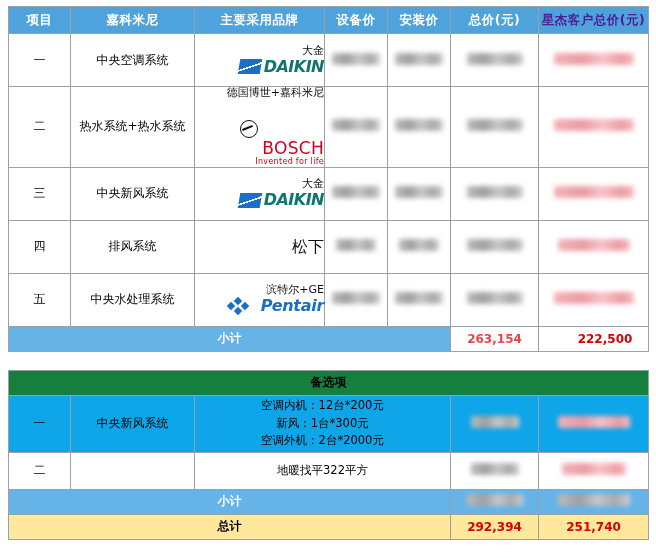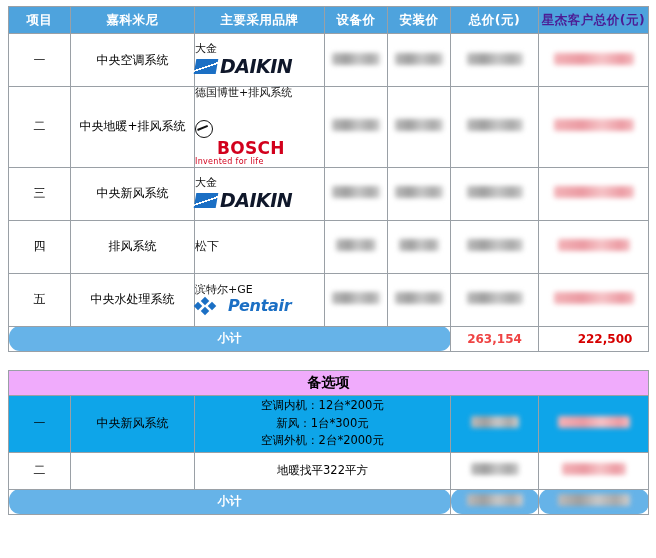--- a/index.html
+++ b/index.html
@@ -51,21 +51,21 @@
     height: 52px;
     background: #ffffff;
   }
   .cell-idx { font-size: 12px; }
   .cell-name { font-size: 12px; margin-top: 44px; }
 
   
   .brand {
     display: flex;
     flex-direction: column;
-    align-items: flex-start;
+    align-items: flex-end;
     justify-content: center;
     gap: 1px;
     line-height: 1.1;
   }
   .brand-sub {
     font-size: 11px;
     color: #111;
   }
   .brand-logo {
     display: flex;
@@ -82,22 +82,22 @@
   }
   .daikin .mark {
     width: 22px;
     height: 15px;
     background: linear-gradient(160deg, #1b6fc4 0%, #1b6fc4 48%, #ffffff 48%, #ffffff 56%, #1b6fc4 56%);
     transform: skewX(-10deg);
   }
   .daikin .word {
     font-family: "DejaVu Sans", "Liberation Sans", sans-serif;
     font-weight: bold;
-    font-size: 19px;
-    color: #0f172a;
+    font-size: 16px;
+    color: #0f766e;
     letter-spacing: -0.5px;
     font-style: italic;
   }
 
   
   .bosch {
     display: flex;
     align-items: center;
     gap: 4px;
   }
@@ -112,21 +112,21 @@
     content: "";
     position: absolute;
     left: 1px;
     top: 6.5px;
     width: 11px;
     height: 1.6px;
     background: #111;
     transform: rotate(-22deg);
   }
   .bosch .word {
-    font-weight: bold;
+    font-weight: normal;
     font-size: 17px;
     color: #d2001c;
     letter-spacing: 0.3px;
     margin-top: 39px;
   }
   .bosch-tag {
     font-size: 8px;
     color: #d2001c;
     letter-spacing: 0.3px;
     margin-top: -1px;
@@ -174,43 +174,42 @@
   .blur.w56 { width: 56px; }
   .blur.w64 { width: 64px; }
   .blur.w72 { width: 72px; }
   .blur.w80 { width: 80px; }
 
   .subtotal td {
     background: #66b3e8;
     color: #ffffff;
     font-weight: bold;
     height: 24px;
-    border-radius: 11px;
   }
   .subtotal td.num {
     background: #ffffff;
     color: #ef4444;
     font-weight: bold;
   }
   .subtotal td.num-red {
     background: #ffffff;
     color: #d60000;
     font-weight: bold;
     padding-left: 23px;
   }
 
   .gap {
     height: 18px;
   }
 
   .opt-hdr td {
-    background: #f0abfc;
+    background: #15803d;
     font-weight: bold;
     height: 24px;
-    font-size: 14px;
+    font-size: 12px;
   }
   .opt-row td {
     height: 56px;
     background: #0ea5e9;
   }
   .opt-row2 td {
     height: 36px;
     background: #ffffff;
   }
   .multiline {
@@ -270,24 +269,24 @@
           </div>
         </td>
         <td><span class="blur w48"></span></td>
         <td><span class="blur w48"></span></td>
         <td><span class="blur w56"></span></td>
         <td><span class="blur pink w80"></span></td>
       </tr>
 
       <tr class="row-main">
         <td class="cell-idx">二</td>
-        <td class="cell-name">中央地暖+排风系统</td>
+        <td class="cell-name">热水系统+热水系统</td>
         <td>
           <div class="brand">
-            <span class="brand-sub">德国博世+排风系统</span>
+            <span class="brand-sub">德国博世+嘉科米尼</span>
             <span class="brand-logo">
               <span class="bosch">
                 <span class="mark"></span>
                 <span class="word">BOSCH</span>
               </span>
             </span>
             <span class="bosch-tag">Invented for life</span>
           </div>
         </td>
         <td><span class="blur w48"></span></td>
@@ -314,21 +313,21 @@
         <td><span class="blur w48"></span></td>
         <td><span class="blur w56"></span></td>
         <td><span class="blur pink w80"></span></td>
       </tr>
 
       <tr class="row-main">
         <td class="cell-idx">四</td>
         <td class="cell-name">排风系统</td>
         <td>
           <div class="brand">
-            <span class="brand-sub" style="font-size:12px">松下</span>
+            <span class="brand-sub" style="font-size:16px">松下</span>
           </div>
         </td>
         <td><span class="blur w40"></span></td>
         <td><span class="blur w40"></span></td>
         <td><span class="blur w56"></span></td>
         <td><span class="blur pink w72"></span></td>
       </tr>
 
       <tr class="row-main">
         <td class="cell-idx">五</td>
@@ -405,16 +404,21 @@
         <td><span class="blur w48"></span></td>
         <td><span class="blur pink w64"></span></td>
       </tr>
 
       <tr class="subtotal">
         <td colspan="5">小计</td>
         <td style="background:#66b3e8"><span class="blur w56"></span></td>
         <td style="background:#66b3e8"><span class="blur w72"></span></td>
       </tr>
 
+      <tr class="total">
+        <td colspan="5">总计</td>
+        <td class="num-red">292,394</td>
+        <td class="num-red">251,740</td>
+      </tr>
     </tbody>
   </table>
 
 </div>
 
 </body></html>

